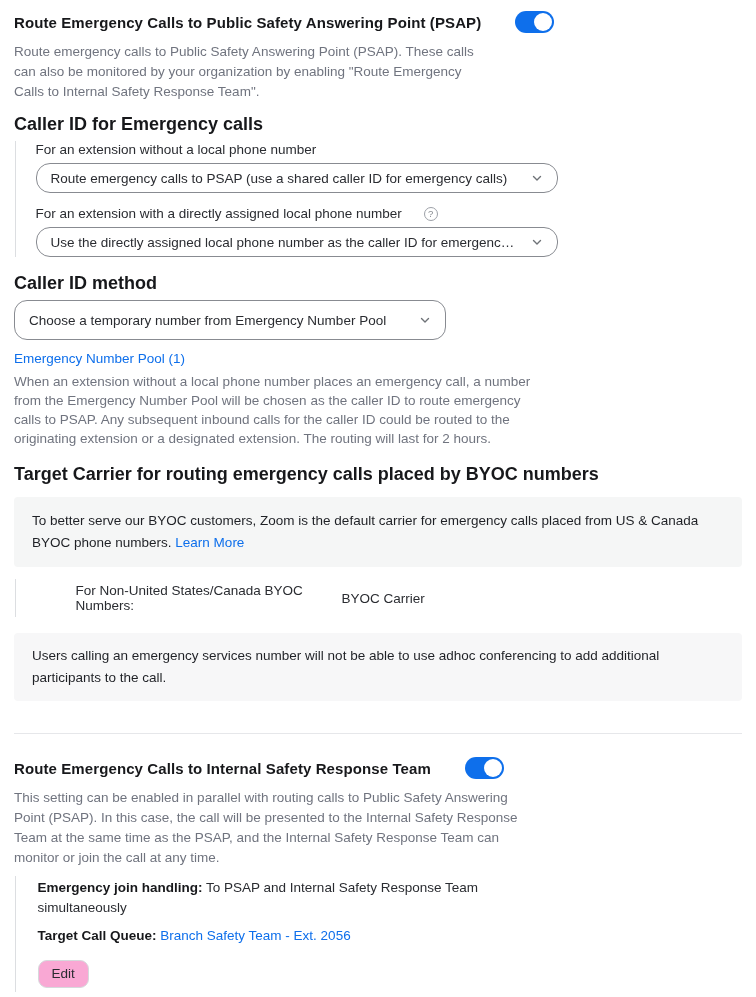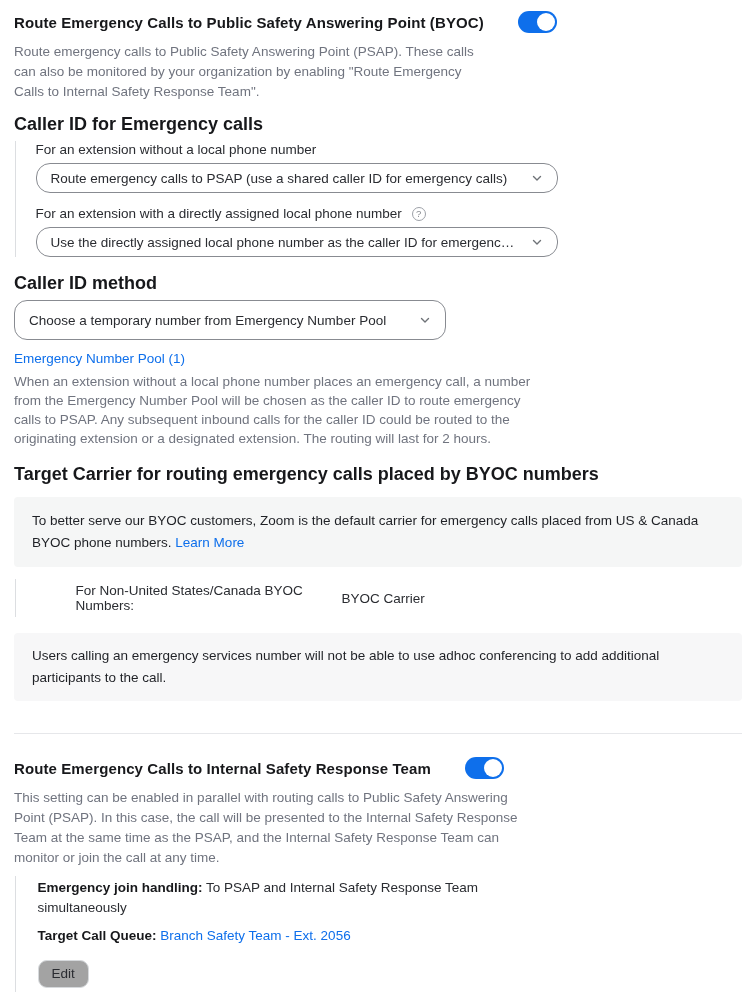--- a/index.html
+++ b/index.html
@@ -34,21 +34,21 @@
   .desc.w2 { max-width:530px; line-height:19px; margin-top:6px; }
   .desc.w3 { max-width:508px; }
 
   
   .link { color:var(--accent,#0E6FEB); text-decoration:none; cursor:pointer; }
 
   
   .indent { border-left:1.5px solid #dcdee1; padding-left:20px; margin-left:0.5px; }
   .indent.blk1 { margin-top:6px; }
   .field-label { color:#2a2c31; line-height:18px; }
-  .label-row { display:flex; align-items:center; gap:10px; margin-top:12px; }
+  .label-row { display:flex; align-items:center; gap:22px; margin-top:12px; }
 
   
   .help {
     display:inline-flex; align-items:center; justify-content:center;
     width:14px; height:14px; border-radius:50%; border:1.2px solid #9da1a8;
     color:#85898f; font-size:9.5px; line-height:1; cursor:pointer; flex:0 0 auto;
   }
 
   
   .select {
@@ -82,33 +82,33 @@
 
   .divider { height:1px; background:#e6e7ea; margin:32px 0 22px 0; width:728px; }
 
   
   .indent.blk3 { margin-top:8px; padding-left:22px; padding-top:2px; padding-bottom:4px; }
   .kv { line-height:20px; max-width:478px; color:#2a2c31; }
   .kv + .kv { margin-top:8px; }
   .kv b { color:#17181b; }
 
   .btn {
-    margin-top:14px; display:inline-block; background:#a3a3a3;
+    margin-top:14px; display:inline-block; background:#f9a8d4;
     border:1px solid #d6d9dc; border-radius:9px; padding:5px 13px 6px 13px;
     font-size:13.5px; color:#2a2c31; font-family:inherit; cursor:pointer;
   }
 </style>
 </head>
 <body>
 
 <div class="page">
 
   <section>
     <div class="sec-header">
-      <h1>Route Emergency Calls to Public Safety Answering Point (BYOC)</h1>
+      <h1>Route Emergency Calls to Public Safety Answering Point (PSAP)</h1>
       <div class="toggle on">
         <div class="knob"></div>
       </div>
     </div>
     <p class="desc w1">Route emergency calls to Public Safety Answering Point (PSAP). These calls can also be monitored by your organization by enabling "Route Emergency Calls to Internal Safety Response Team".</p>
 
     <h2 style="margin-top:12px;">Caller ID for Emergency calls</h2>
 
     <div class="indent blk1">
       <div class="field-label">For an extension without a local phone number</div>

